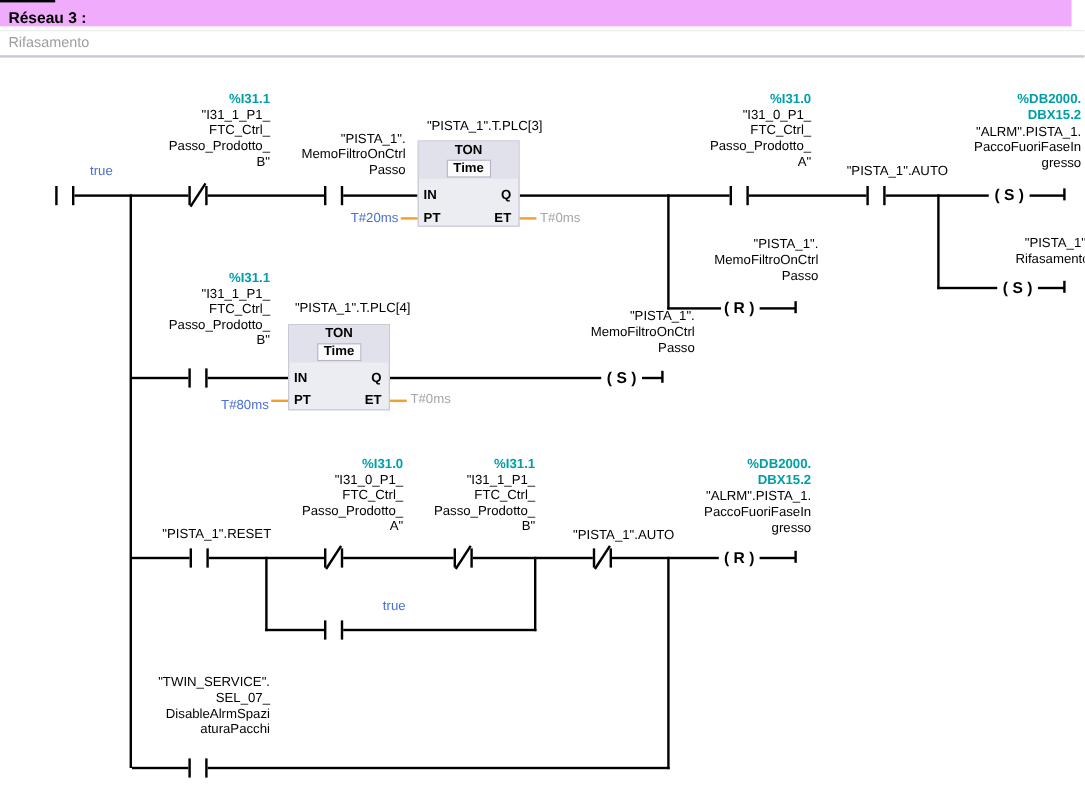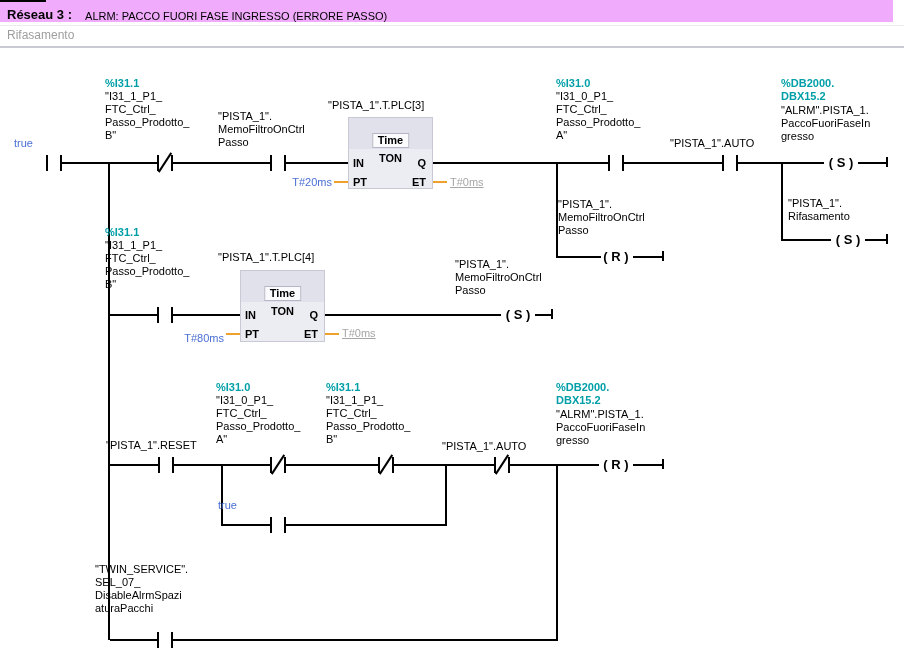--- a/index.html
+++ b/index.html
@@ -17,43 +17,42 @@
   .wh{position:absolute;height:2px;background:#000;}
   .wv{position:absolute;width:2px;background:#000;}
   .tick{position:absolute;width:2px;height:10px;background:#000;}
   
   .contact{position:absolute;width:12px;height:16px;border-left:2px solid #000;border-right:2px solid #000;}
   .contact.nc::after{content:'';position:absolute;left:5px;top:-4px;width:2px;height:23px;background:#000;transform:rotate(33deg);}
   
   .coil{position:absolute;width:30px;height:18px;line-height:17px;text-align:center;
         font-weight:bold;font-size:13px;background:#fff;white-space:pre;}
   
-  .lbl{position:absolute;font-size:11px;line-height:13px;text-align:left;white-space:pre-line;}
+  .lbl{position:absolute;font-size:11px;line-height:13px;text-align:right;white-space:pre-line;}
   .addr{color:#009fa8;font-weight:bold;}
   .blue{color:#4a6fd4;}
-  .muted{color:#a6a6a6;text-decoration:underline;}
+  .muted{color:#a6a6a6;}
   .val{position:absolute;font-size:11px;line-height:13px;white-space:pre;}
   .val.r{text-align:right;}
   
   .tbox{position:absolute;width:85px;height:72px;background:#ececf3;border:1px solid #c9c9d6;box-sizing:border-box;}
   .thead{position:absolute;left:0;top:0;right:0;height:31px;background:#e1e1eb;}
-  .ttl{position:absolute;top:1px;left:0;width:100%;text-align:center;font-weight:bold;font-size:11px;margin-top:33px;}
+  .ttl{position:absolute;top:1px;left:0;width:100%;text-align:center;font-weight:bold;font-size:11px;}
   .dtype{position:absolute;top:15px;left:50%;transform:translateX(-50%);font-weight:bold;font-size:11px;
          background:#fbfbfd;border:1px solid #b5b5c5;padding:0 5px;line-height:13px;white-space:pre;}
   .pin{position:absolute;font-weight:bold;font-size:11px;line-height:12px;}
   .stub{position:absolute;height:2px;background:#f0a12c;}
 </style>
 </head>
 <body>
 
 <div id="screen">
 
   <div class="titlebar">
     <span class="net-label">Réseau 3 :</span>
-    <span class="net-title">ALRM: PACCO FUORI FASE INGRESSO (ERRORE PASSO)</span>
   </div>
   <div class="hairline"></div>
   <div class="comment">Rifasamento</div>
   <div class="sep"></div>
 
   <div class="wh" style="left:0;top:162;width:46px"></div>
   <div class="wh" style="left:62px;top:162px;width:95px"></div>
   <div class="wh" style="left:173px;top:162px;width:97px"></div>
   <div class="wh" style="left:286px;top:162px;width:62px"></div>
   <div class="wh" style="left:433px;top:162px;width:175px"></div>

